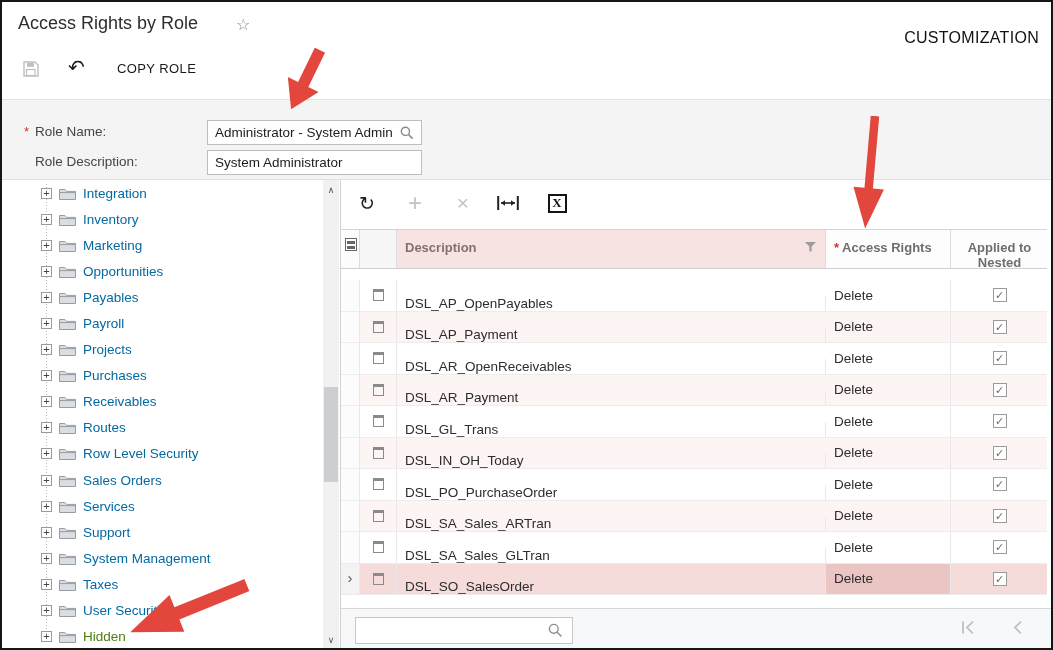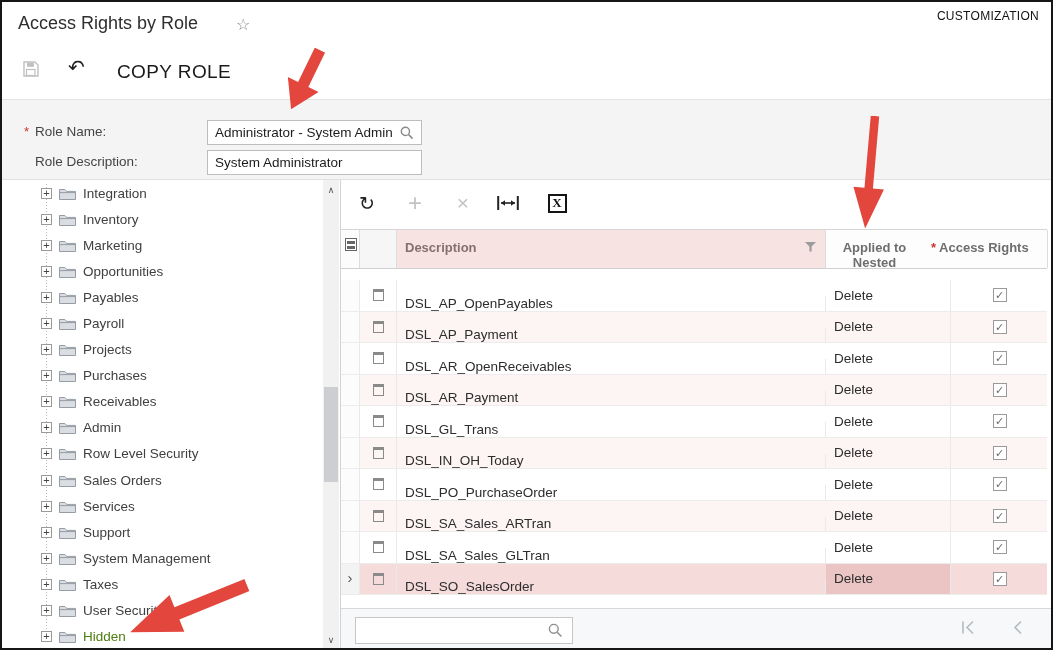--- a/index.html
+++ b/index.html
@@ -4,47 +4,47 @@
 <style>
   * { margin:0; padding:0; box-sizing:border-box; }
   html,body { background:#fff; }
   body { font-family:"Liberation Sans", sans-serif; }
   .page { position:relative; width:1053px; height:650px; border:2px solid #161616; background:#fff; overflow:hidden; }
 
   
   .titlebar { position:absolute; left:0; top:0; width:100%; height:46px; }
   .page-title { position:absolute; left:16px; top:11px; font-size:18px; color:#2e2e2e; }
   .fav-star { position:absolute; left:234px; top:13px; font-size:16px; color:#8a8a8a; cursor:pointer; }
-  .customization { position:absolute; right:12px; top:7px; font-size:12px; color:#111; letter-spacing:.3px; cursor:pointer; }
+  .customization { position:absolute; right:12px; top:27px; font-size:16px; color:#111; letter-spacing:.3px; cursor:pointer; }
 
   
   .main-toolbar { position:absolute; left:0; top:46px; width:100%; height:51px; }
   .tb-save { position:absolute; left:20px; top:12px; width:18px; height:18px; }
   .tb-undo { position:absolute; left:66px; top:7px; font-size:20px; color:#1d1d1d; cursor:pointer; }
-  .tb-copyrole { position:absolute; left:115px; top:13px; font-size:19px; color:#1a1a1a; letter-spacing:.4px; cursor:pointer; }
+  .tb-copyrole { position:absolute; left:115px; top:13px; font-size:13px; color:#1a1a1a; letter-spacing:.4px; cursor:pointer; }
 
   
   .form-band { position:absolute; left:0; top:97px; width:100%; height:81px; background:#f4f4f4; border-top:1px solid #e2e2e2; border-bottom:1px solid #e0e0e0; }
   .frow { position:absolute; left:0; height:24px; width:100%; }
   .frow1 { top:20px; } .frow2 { top:50px; }
   .flabel { position:absolute; left:33px; top:4px; font-size:13.5px; color:#454545;text-align:center; }
   .freq { position:absolute; left:22px; top:4px; font-size:13px; color:#cc3333; }
   .finput { position:absolute; left:205px; top:0; width:215px; height:25px; border:1px solid #bdbdbd; background:#fff; font-family:"Liberation Sans",sans-serif; font-size:13.5px; color:#1c1c1c; padding:0 22px 0 7px; }
   .finput2 { padding-right:7px; }
   .fmag { position:absolute; left:398px; top:6px; }
 
   
   .tree { position:absolute; left:0; top:178px; width:321px; height:470px; overflow:hidden; }
   .tree-vline { position:absolute; left:44px; top:4px; width:1px; height:448px;
     background-image:repeating-linear-gradient(to bottom,#b9b9b9 0 1px,transparent 1px 3px); }
   .tree-item { position:relative; height:26.1px; display:flex; align-items:center; cursor:pointer; }
   .expand-box { position:relative; margin-left:39px; width:11px; height:11px; border:1px solid #9a9a9a; background:#fff; color:#444;
     font-size:11px; line-height:8px; text-align:center; flex:0 0 11px; z-index:1; }
   .tree-folder { margin-left:7px; flex:0 0 17px; height:13px; }
-  .tree-label { margin-left:7px; font-size:13.5px; color:#404040; white-space:nowrap; }
+  .tree-label { margin-left:7px; font-size:13.5px; color:#0369a1; white-space:nowrap; }
   .tree-label.bold { font-weight:normal; color:#4d7c0f; }
 
   
   .tscroll { position:absolute; left:321px; top:178px; width:16px; height:470px; background:#f1f1f1; }
   .tscroll .arr { position:absolute; left:0; width:16px; height:16px; color:#555; font-size:9px; text-align:center; line-height:16px; cursor:pointer; }
   .tscroll .up { top:2px; } .tscroll .down { bottom:2px; }
   .tscroll .thumb { position:absolute; left:1px; top:207px; width:14px; height:95px; background:#ccced1; cursor:pointer; }
 
   
   .grid { position:absolute; left:338px; top:178px; width:707px; height:470px; border-left:1px solid #d2d2d2; }
@@ -227,21 +227,21 @@
     </svg>
     <span class="tree-label">Receivables</span>
   </div>
 
   <div class="tree-item">
     <span class="expand-box">+</span>
     <svg class="tree-folder" width="17" height="13" viewBox="0 0 17 13">
       <path d="M0.5 12.5 v-10 h5.4 l1.7 1.9 h8.9 v8.1 z" fill="#dadde2" stroke="#969ca4"></path>
       <path d="M0.5 5.6 h16" fill="none" stroke="#969ca4"></path>
     </svg>
-    <span class="tree-label">Admin</span>
+    <span class="tree-label">Routes</span>
   </div>
 
   <div class="tree-item">
     <span class="expand-box">+</span>
     <svg class="tree-folder" width="17" height="13" viewBox="0 0 17 13">
       <path d="M0.5 12.5 v-10 h5.4 l1.7 1.9 h8.9 v8.1 z" fill="#dadde2" stroke="#969ca4"></path>
       <path d="M0.5 5.6 h16" fill="none" stroke="#969ca4"></path>
     </svg>
     <span class="tree-label">Row Level Security</span>
   </div>
@@ -339,24 +339,24 @@
       <div class="hc hc-sel">
         <span class="rowset-ic"></span>
       </div>
       <div class="hc hc-ico"></div>
       <div class="hc hc-desc">
         <span>Description</span>
         <svg class="filter-ic" width="11" height="10" viewBox="0 0 11 10">
           <polygon points="0,0 11,0 6.6,4.6 6.6,9.4 4.4,9.4 4.4,4.6" fill="#9b9b9b"></polygon>
         </svg>
       </div>
-      <div class="hc hc-app">Applied to Nested</div>
       <div class="hc hc-acc">
         <span class="hreq">*</span><span>Access Rights</span>
       </div>
+      <div class="hc hc-app">Applied to Nested</div>
     </div>
 
     <div class="gbody">
   <div class="grow">
     <div class="c sel">
       <span class="chev">›</span>
     </div>
     <div class="c ico">
       <span class="form-ic"></span>
     </div>

